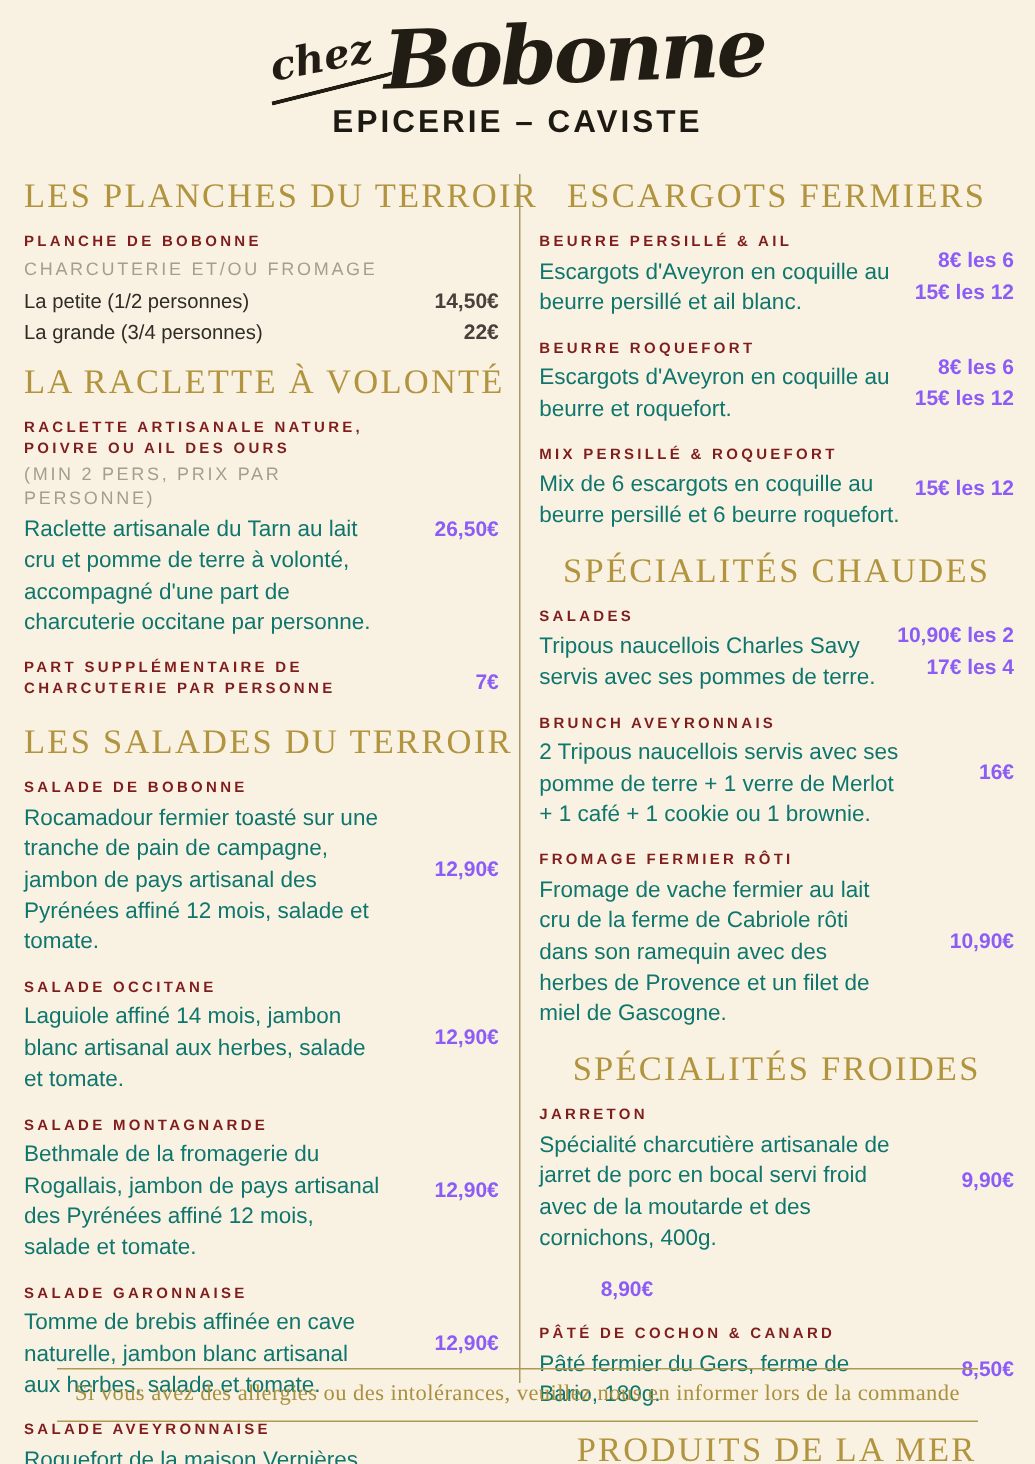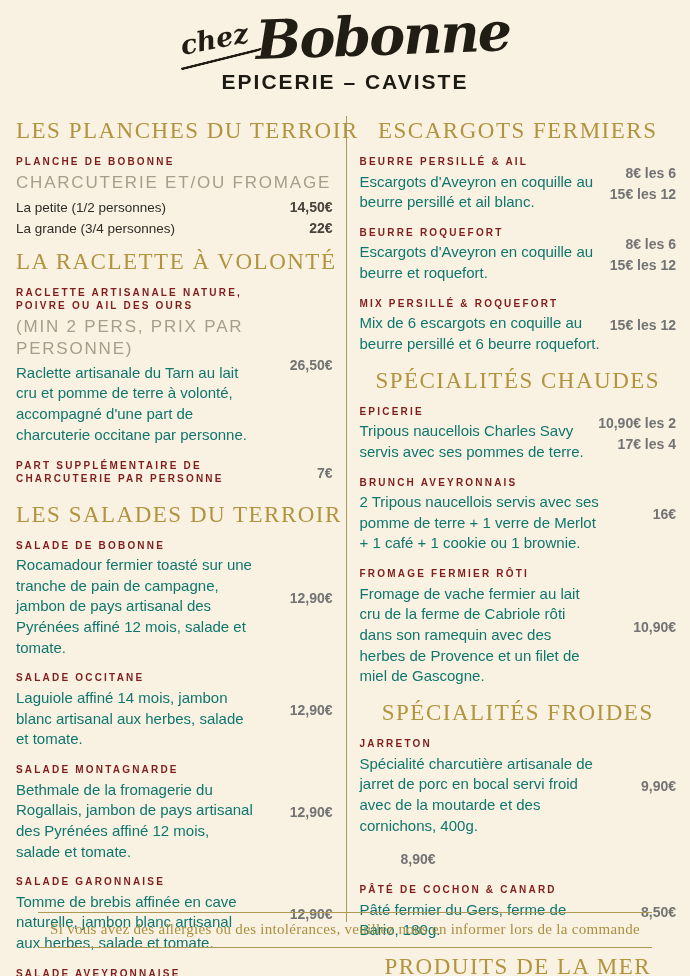--- a/index.html
+++ b/index.html
@@ -56,28 +56,28 @@
     margin:6px 0 11px 0; white-space:nowrap;
   }
 
   .item { display:flex; align-items:center; margin-bottom:13px; }
   .item-text { flex:1 1 auto; min-width:0; }
   .item-title {
     font-size:10px; font-weight:bold; letter-spacing:2.2px;
     color:#7f1d1d; margin-bottom:3px; line-height:1.35;
   }
   .item-subtitle {
-    font-size:17px; letter-spacing:1.8px;
+    font-size:12px; letter-spacing:1.8px;
     color:#a79d8c; margin-bottom:3px; line-height:1.3;
   }
   .item-desc { font-size:15px; line-height:1.38; color:#0f766e; margin-top:2px; }
   .item-price {
     flex:0 0 auto; margin-left:10px; min-width:66px;
     text-align:right; font-weight:bold; font-size:14px;
-    color:#737373; white-space:nowrap; line-height:1.5;
+    color:#8b5cf6; white-space:nowrap; line-height:1.5;
   }
   .price-row {
     display:flex; justify-content:space-between; align-items:baseline;
     font-size:13.5px; color:#2f2c27; margin-top:5px;
   }
   .row-price { font-weight:bold; font-size:14px; color:#46413b; margin-left:8px; white-space:nowrap;text-align:right; }
 
   
   .footer {
     position:absolute; left:38px; right:38px; bottom:28px;
@@ -220,21 +220,21 @@
           </div>
           <div class="item-price">
             <div class="price-line">15€ les 12</div>
           </div>
         </div>
       </section>
       <section class="menu-section">
         <h2 class="section-heading">SPÉCIALITÉS CHAUDES</h2>
         <div class="item">
           <div class="item-text">
-            <div class="item-title">EPICERIE</div>
+            <div class="item-title">SALADES</div>
             <div class="item-desc">Tripous naucellois Charles Savy servis avec ses pommes de terre.</div>
           </div>
           <div class="item-price">
             <div class="price-line">10,90€ les 2</div>
             <div class="price-line">17€ les 4</div>
           </div>
         </div>
         <div class="item">
           <div class="item-text">
             <div class="item-title">BRUNCH AVEYRONNAIS</div>

